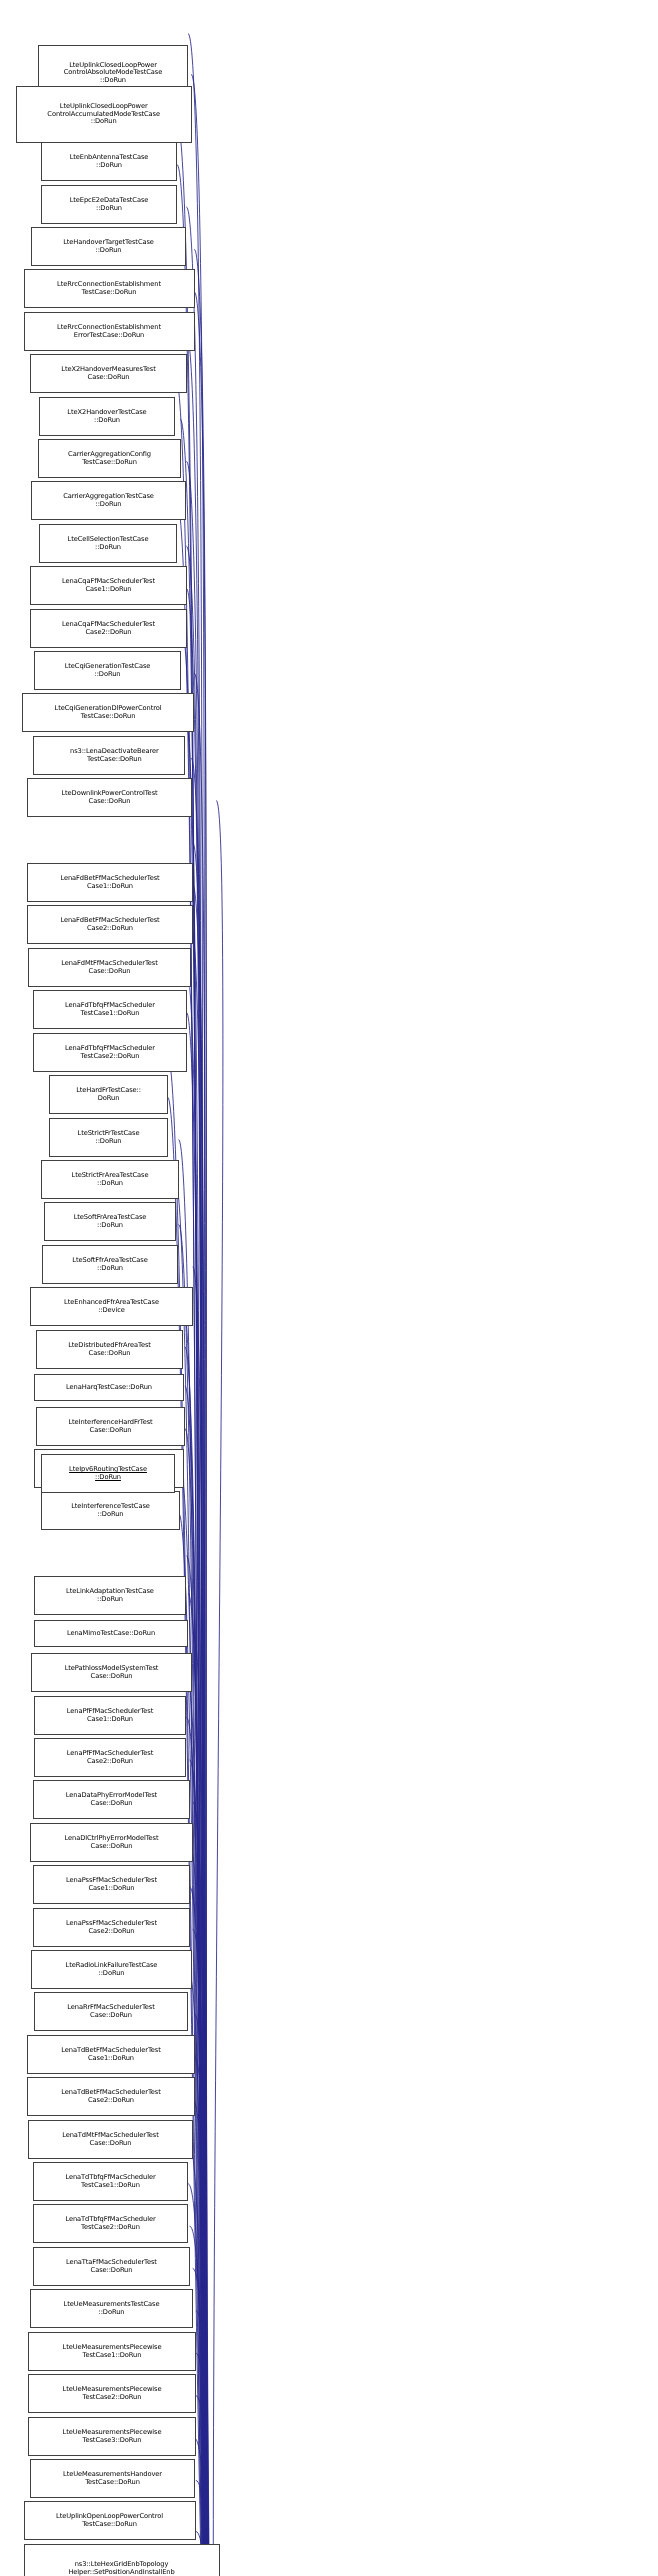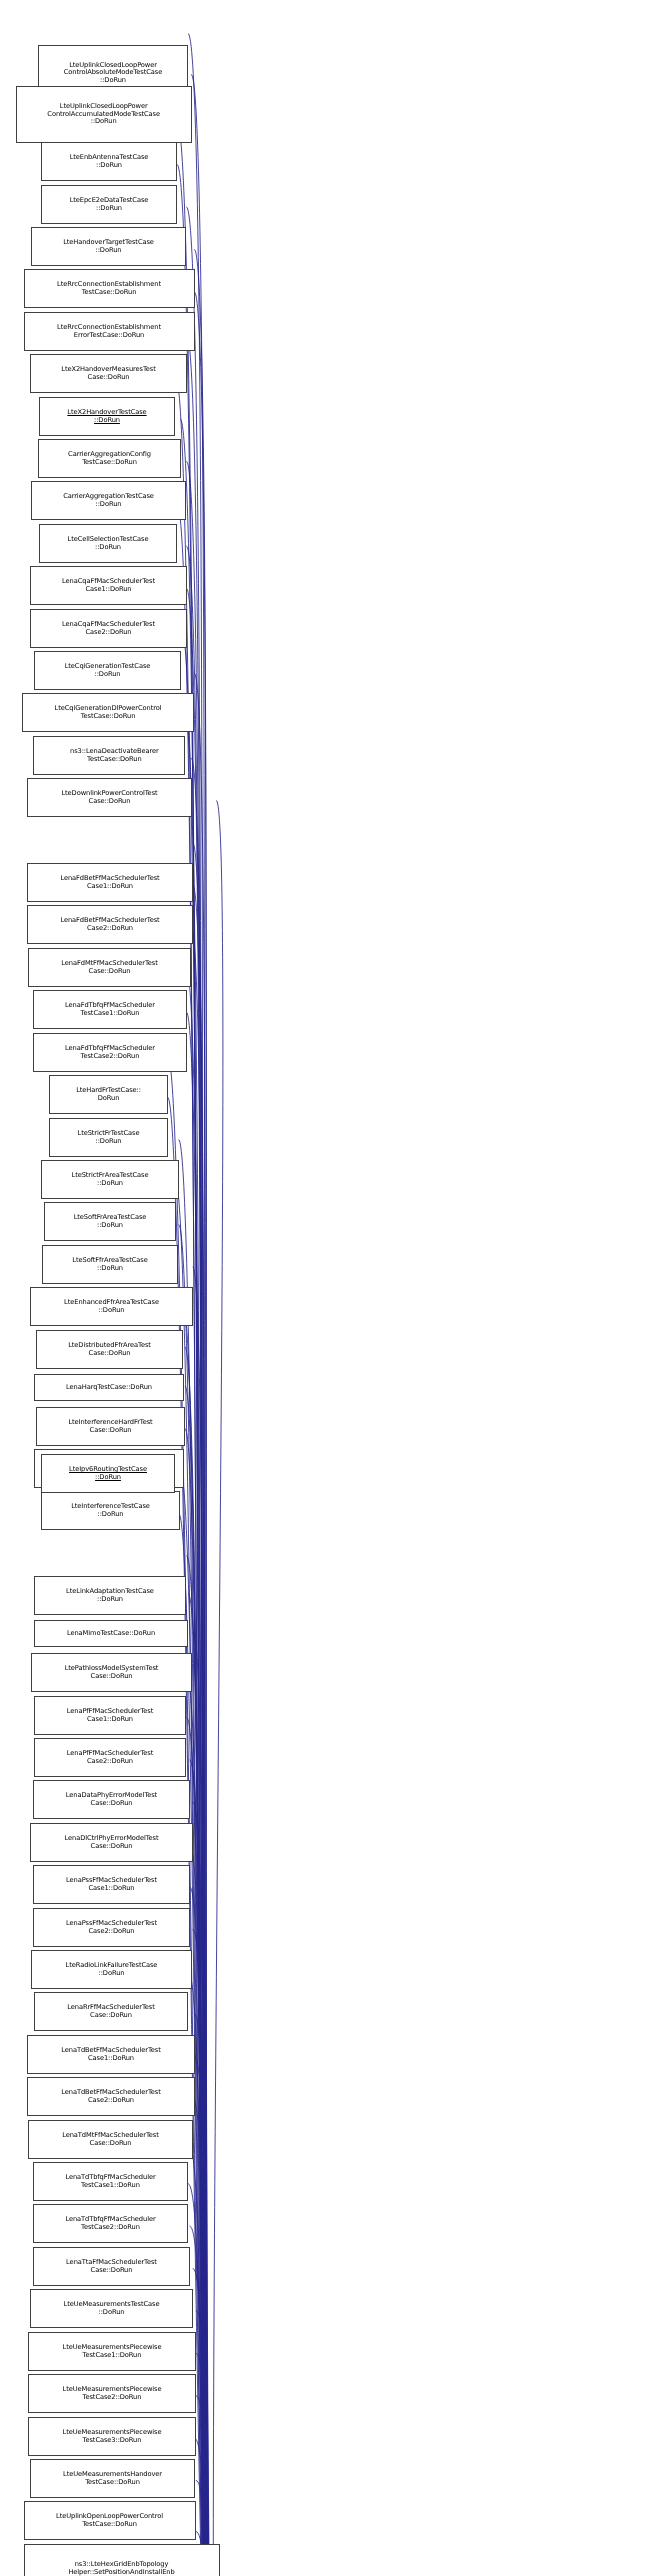--- a/index.html
+++ b/index.html
@@ -134,21 +134,21 @@
     <div class="node" style="left: 41px; top: 145px; width: 136px; height: 39px;">LteEpcE2eDataTestCase
 ::DoRun</div>
     <div class="node" style="left: 31px; top: 187px; width: 155px; height: 39px;">LteHandoverTargetTestCase
 ::DoRun</div>
     <div class="node" style="left: 23.5px; top: 229px; width: 171px; height: 39px;">LteRrcConnectionEstablishment
 TestCase::DoRun</div>
     <div class="node" style="left: 23.5px; top: 272px; width: 171px; height: 39px;">LteRrcConnectionEstablishment
 ErrorTestCase::DoRun</div>
     <div class="node" style="left: 30px; top: 314px; width: 157px; height: 39px;">LteX2HandoverMeasuresTest
 Case::DoRun</div>
-    <div class="node" style="left: 39px; top: 357px; width: 136px; height: 39px; text-decoration: underline;">LteX2HandoverTestCase
+    <div class="node" style="left: 39px; top: 357px; width: 136px; height: 39px;">LteX2HandoverTestCase
 ::DoRun</div>
     <div class="node" style="left: 38px; top: 399px; width: 143px; height: 39px;">CarrierAggregationConfig
 TestCase::DoRun</div>
     <div class="node" style="left: 31px; top: 441px; width: 155px; height: 39px;">CarrierAggregationTestCase
 ::DoRun</div>
     <div class="node" style="left: 39px; top: 484px; width: 138px; height: 39px;">LteCellSelectionTestCase
 ::DoRun</div>
     <div class="node" style="left: 30px; top: 526px; width: 157px; height: 39px;">LenaCqaFfMacSchedulerTest
 Case1::DoRun</div>
     <div class="node" style="left: 30px; top: 569px; width: 157px; height: 39px;">LenaCqaFfMacSchedulerTest
@@ -175,21 +175,21 @@
 DoRun</div>
     <div class="node" style="left: 49px; top: 1078px; width: 119px; height: 39px;">LteStrictFrTestCase
 ::DoRun</div>
     <div class="node" style="left: 41px; top: 1120px; width: 138px; height: 39px;">LteStrictFrAreaTestCase
 ::DoRun</div>
     <div class="node" style="left: 44px; top: 1162px; width: 132px; height: 39px;">LteSoftFrAreaTestCase
 ::DoRun</div>
     <div class="node" style="left: 42px; top: 1205px; width: 136px; height: 39px;">LteSoftFfrAreaTestCase
 ::DoRun</div>
     <div class="node" style="left: 30px; top: 1247px; width: 163px; height: 39px;">LteEnhancedFfrAreaTestCase
-::DoRun</div>
+::Device</div>
     <div class="node" style="left: 36px; top: 1290px; width: 147px; height: 39px;">LteDistributedFfrAreaTest
 Case::DoRun</div>
     <div class="node" style="left: 34px; top: 1334px; width: 150px; height: 27px;">LenaHarqTestCase::DoRun</div>
     <div class="node" style="left: 36px; top: 1367px; width: 149px; height: 39px;">LteInterferenceHardFrTest
 Case::DoRun</div>
     <div class="node" style="left: 34px; top: 1409px; width: 150px; height: 39px;">LteInterferenceStrictFrTest
 Case::DoRun</div>
     <div class="node" style="left: 41px; top: 1451px; width: 139px; height: 39px;">LteInterferenceTestCase
 ::DoRun</div>
     <div class="node" style="left: 41px; top: 1414px; width: 134px; height: 39px; text-decoration: underline;">LteIpv6RoutingTestCase

